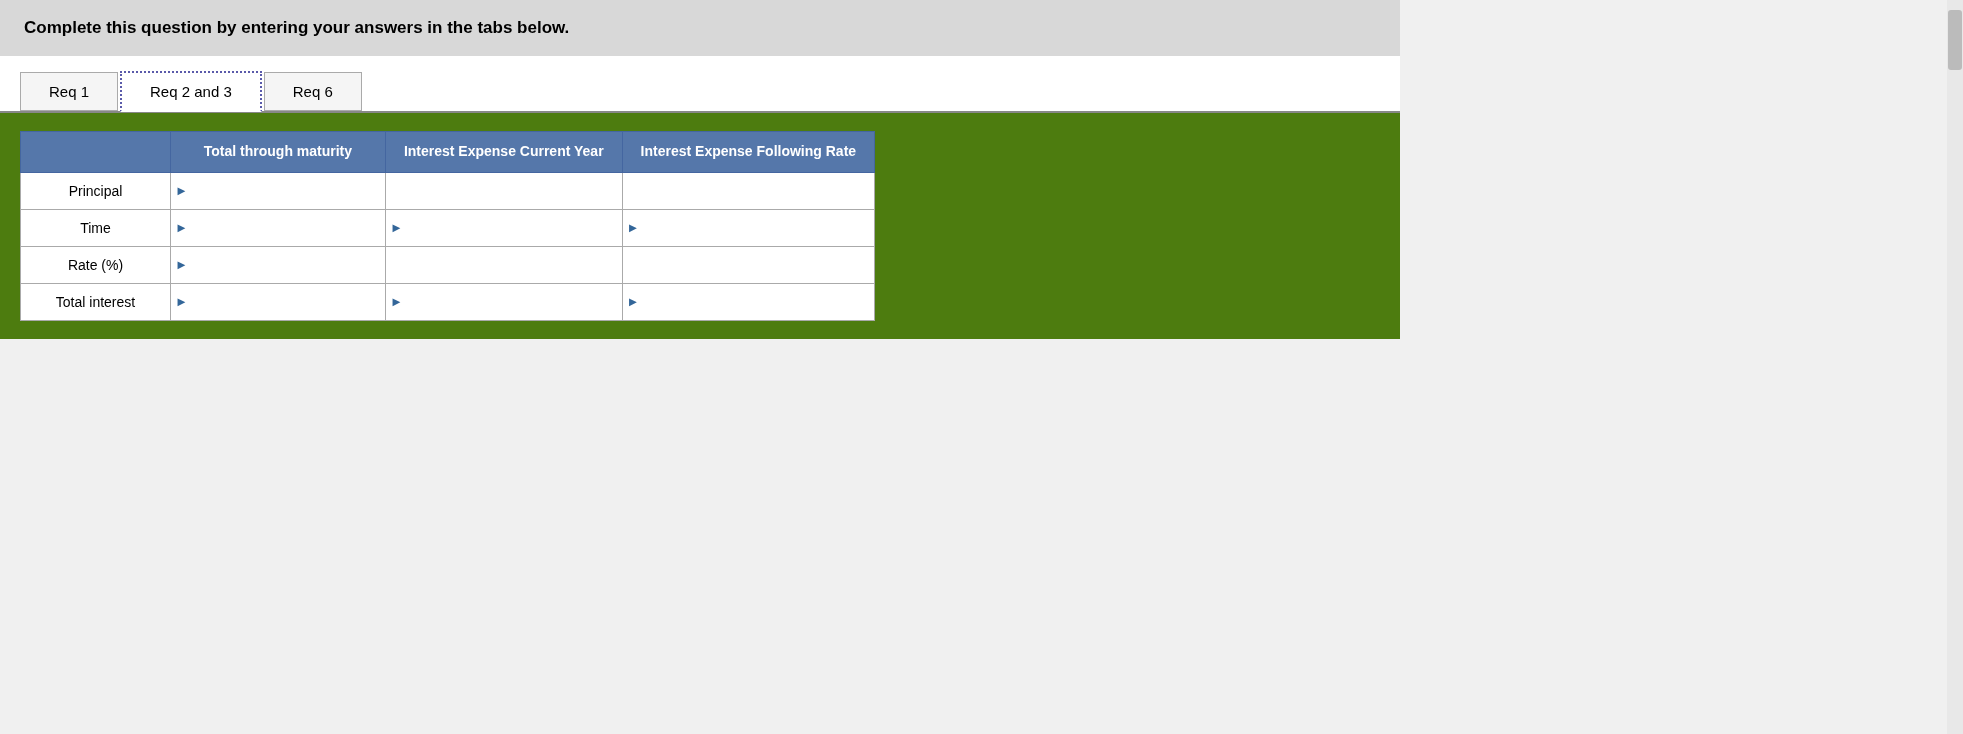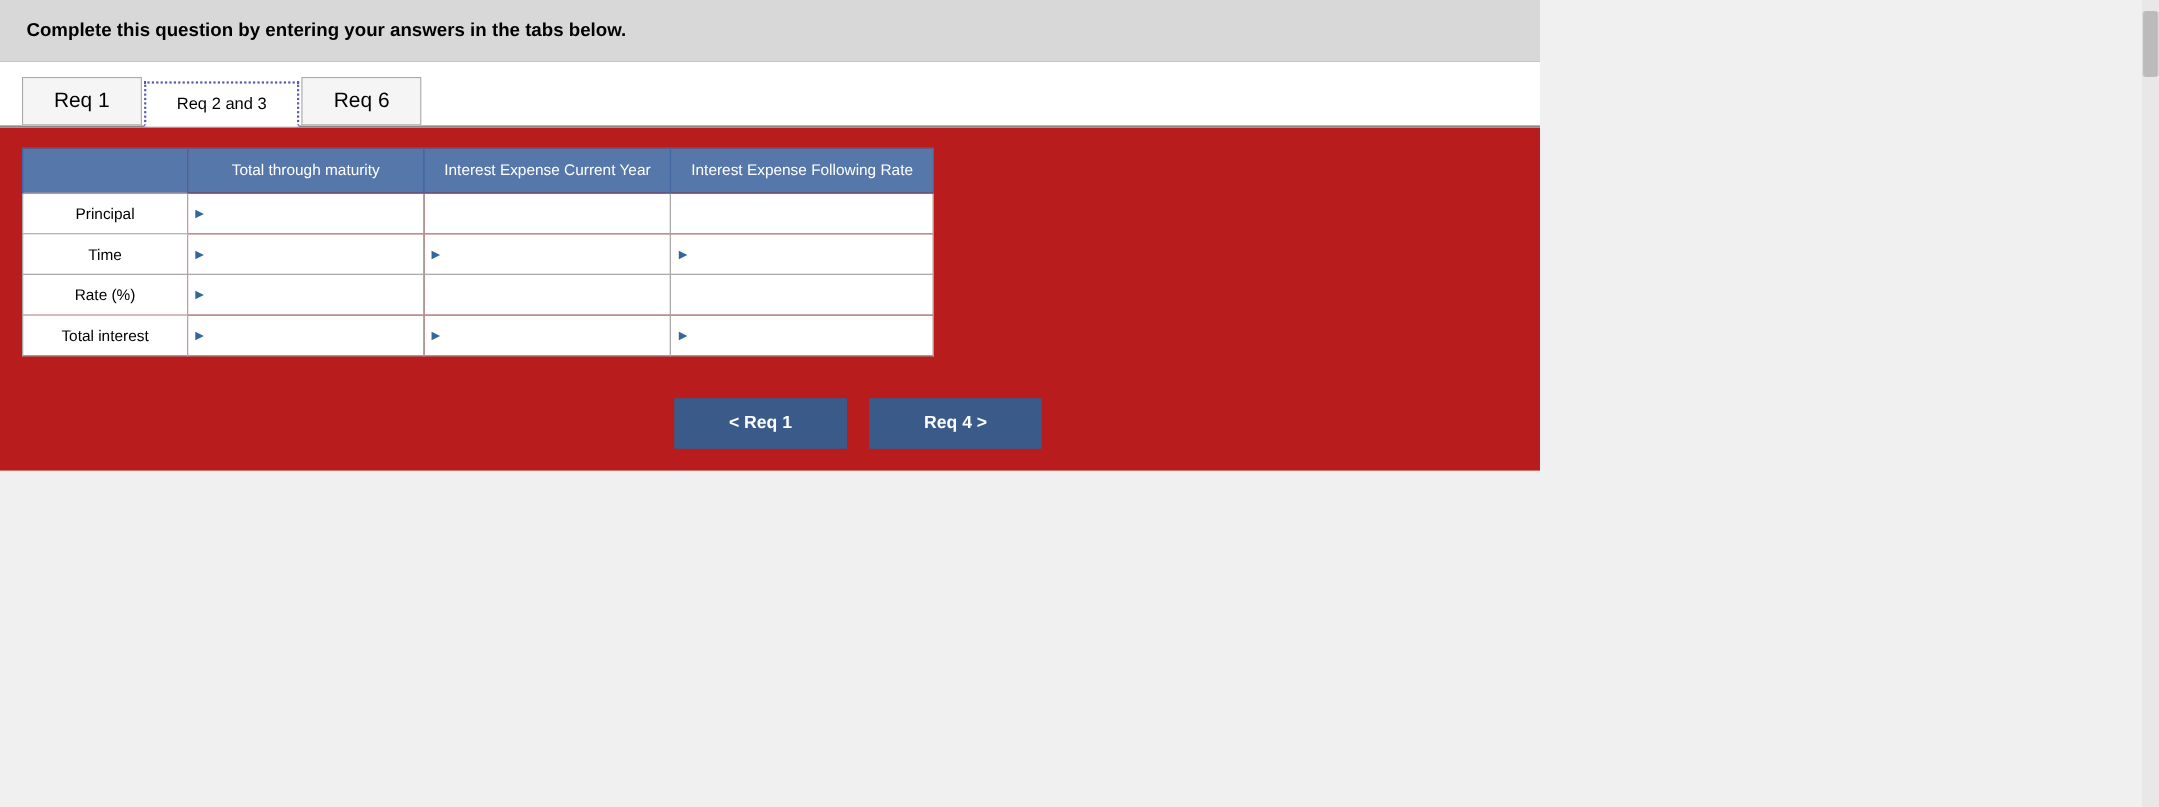--- a/index.html
+++ b/index.html
@@ -4,21 +4,21 @@
   <style>
     * { box-sizing: border-box; margin: 0; padding: 0; }
     body {
       font-family: Arial, sans-serif;
       font-size: 15px;
       background: #f0f0f0;
     }
 
     .page-wrapper {
       max-width: 1400px;
-      background: #b91c1c;
+      background: #4d7c0f;
       margin: 0;
       padding: 0;
     }
 
     
     .header-banner {
       background: #d8d8d8;
       padding: 18px 24px;
       font-weight: bold;
       font-size: 17px;
@@ -31,21 +31,21 @@
       padding: 14px 20px 0 20px;
       background: #fff;
       border-bottom: 2px solid #888;
     }
 
     .tab {
       padding: 10px 28px;
       border: 1px solid #aaa;
       background: #f5f5f5;
       cursor: pointer;
-      font-size: 19px;
+      font-size: 15px;
       margin-right: 2px;
     }
 
     .tab.active {
       background: #fff;
       border: 2px dotted #5a5aaa;
       border-bottom: 2px solid #fff;
       font-size: 15px;
       position: relative;
       bottom: -1px;
@@ -72,21 +72,21 @@
     }
 
     .data-table {
       border-collapse: collapse;
       min-width: 700px;
     }
 
     .data-table th {
       background: #5577aa;
       color: #fff;
-      font-weight: normal;
+      font-weight: bold;
       text-align: center;
       padding: 10px 18px;
       border: 1px solid #4466a0;
       font-size: 14px;
       line-height: 1.4;
     }
 
     .data-table th.empty-header {
       background: #5577aa;
       min-width: 150px;
@@ -301,25 +301,17 @@
             <div class="cell-with-arrow">
               <span class="cell-arrow">►</span>
               <input class="cell-input" type="text" value="" style="">
             </div>
           </td>
         </tr>
       </tbody>
     </table>
   </div>
 
-  <div class="nav-buttons">
-    <button class="nav-btn">
-      <span>&lt; Req 1</span>
-    </button>
-    <button class="nav-btn">
-      <span>Req 4 &gt;</span>
-    </button>
-  </div>
 </div>
 
 <div class="scrollbar-track">
   <div class="scrollbar-thumb"></div>
 </div>
 
 </body></html>

